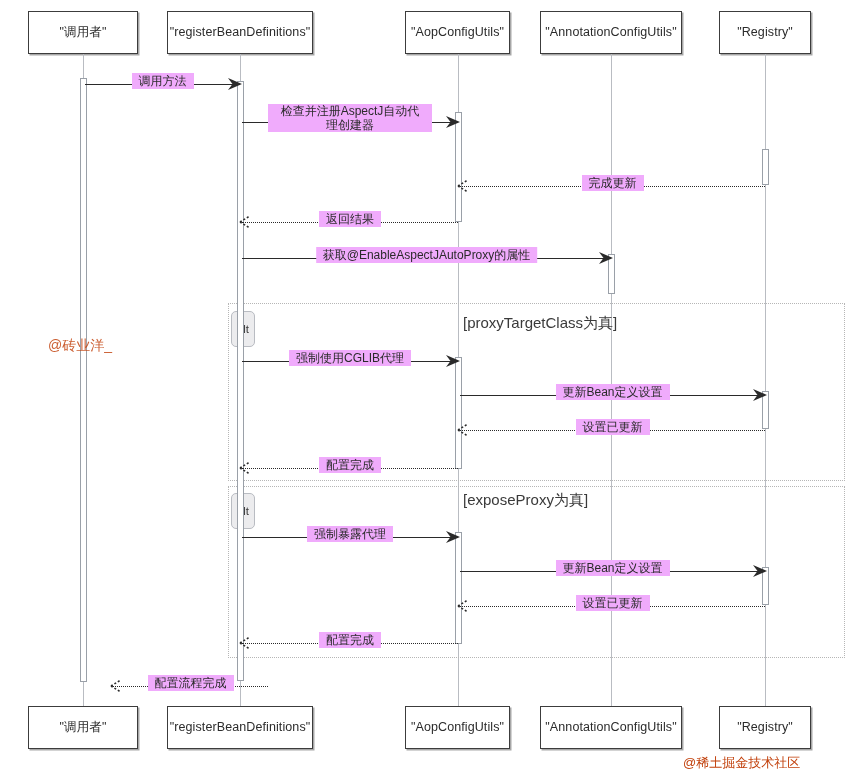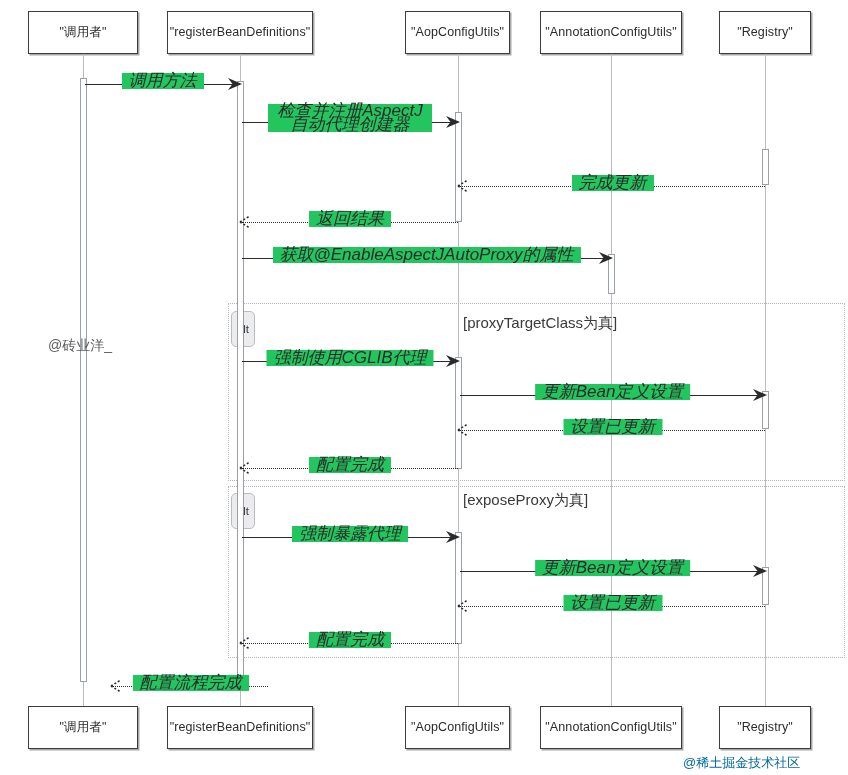--- a/index.html
+++ b/index.html
@@ -56,29 +56,28 @@
     top:9px;
     height:0;
     border-top:1.6px solid #2a2a2a;
   }
   .msg.dotted .line{
     border-top:1.7px dotted #2a2a2a;
   }
   .msg .cap{
     position:absolute;
     top:-2px;
-    background:#22c55e;
+    background:#f0abfc;
     padding:0 7px;
-    font-size:17px;
+    font-size:12px;
     color:#2b2b2b;
     white-space:nowrap;
     line-height:16px;
     left:50%;
     transform:translateX(-50%);
-    font-style:italic;
   }
   .msg .cap.wrap{
     white-space:normal;
     text-align:center;
     width:150px;
     line-height:14px;
     top:-9px;
   }
   
   .arrowhead{
@@ -112,28 +111,28 @@
   }
   .altcond{
     position:absolute;
     font-size:15px;
     color:#3a3a3a;
     white-space:nowrap;
   }
   
   .watermark{
     position:absolute;
-    color:#404040;
+    color:#c2410c;
     font-size:14px;
     opacity:.85;
     white-space:nowrap;
   }
   .footermark{
     position:absolute;
-    color:#0369a1;
+    color:#c2410c;
     font-size:13px;
     white-space:nowrap;
   }
 </style>
 </head>
 <body>
 
 <div id="stage">
 
   <div class="actor-box" style="left:28px;top:11px;width:110px;height:43px;">

